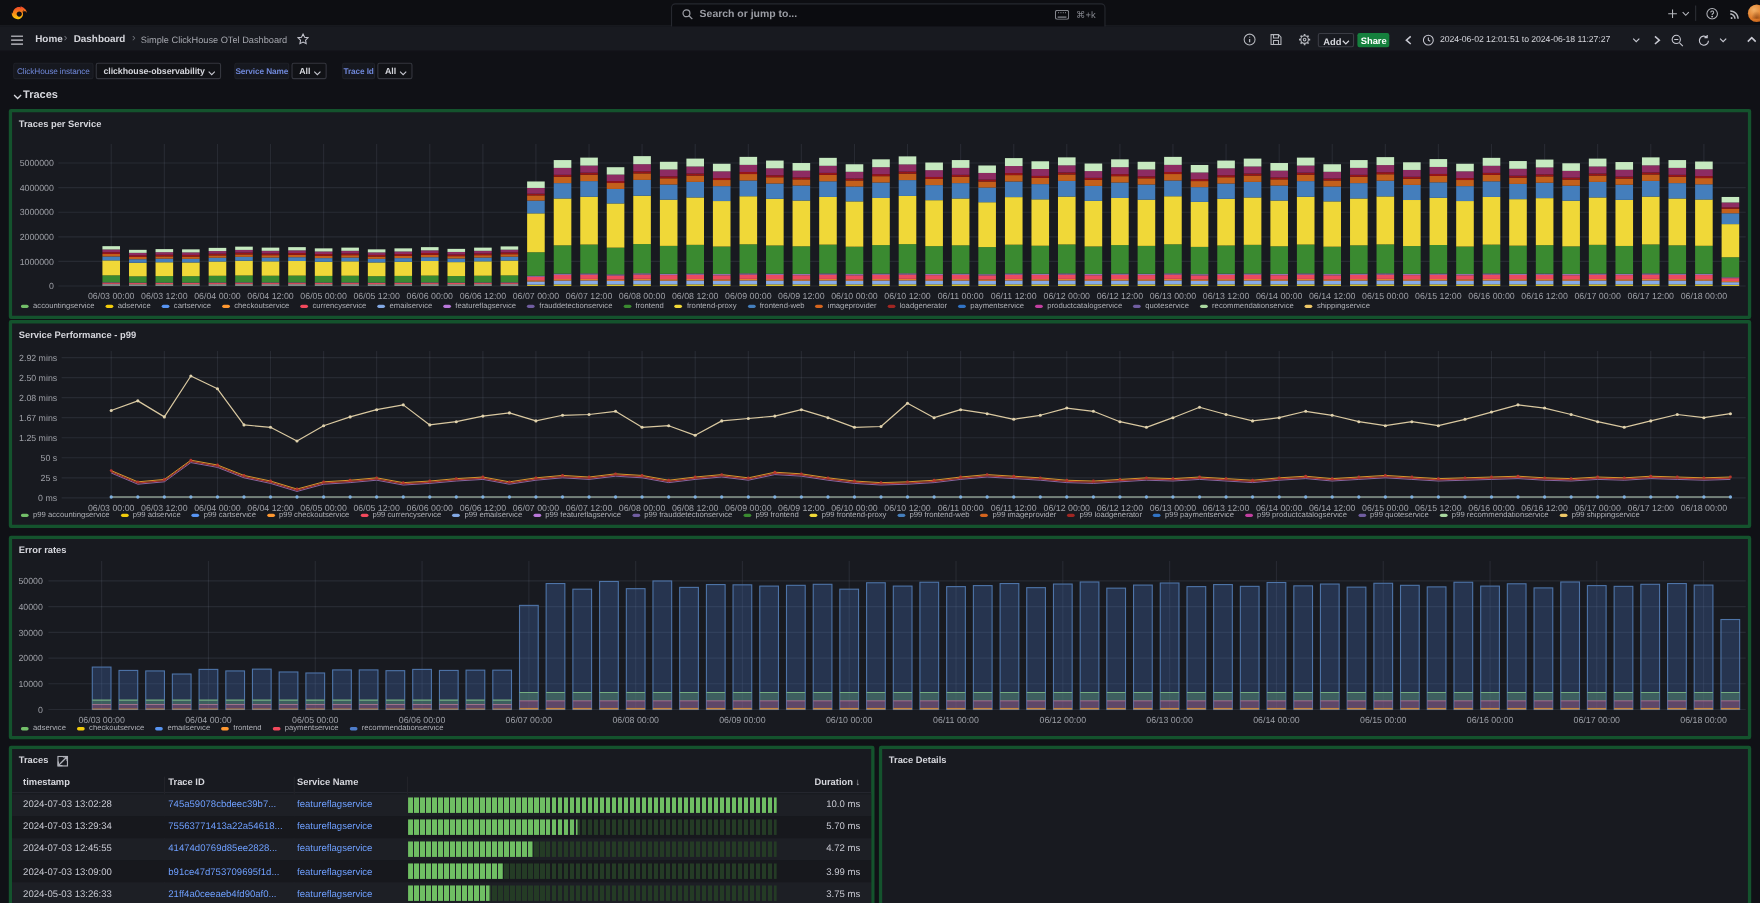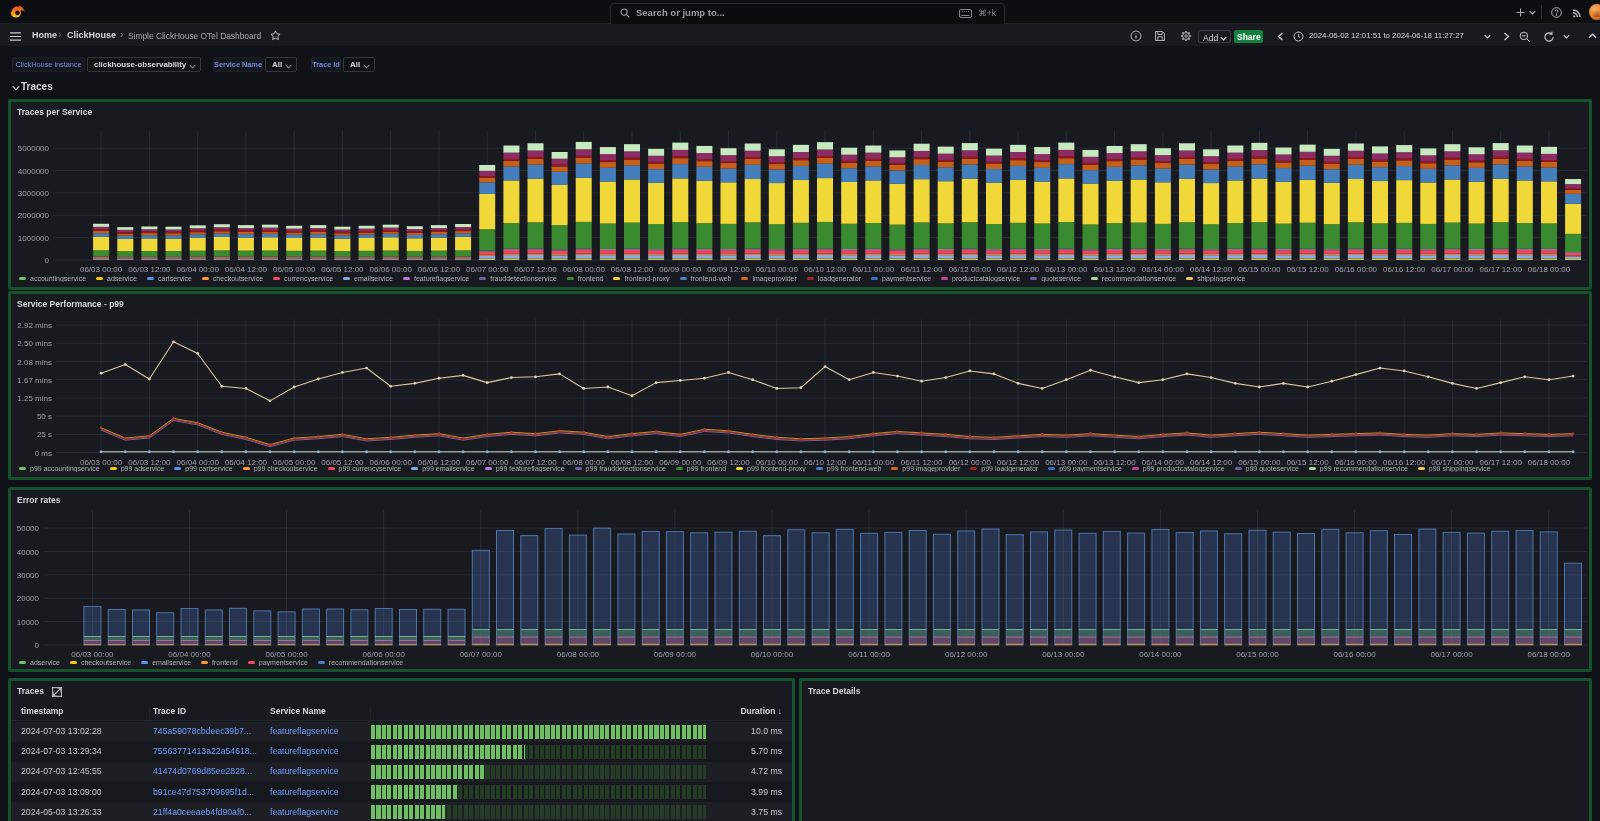--- a/index.html
+++ b/index.html
@@ -53,41 +53,41 @@
     <div style="position:absolute;left:1589px;top:4px;width:16px;height:16px;border-radius:50%;background:radial-gradient(circle at 35% 30%, #f2b066, #e07b28 55%, #a85016);overflow:hidden">
       <div style="position:absolute;left:3px;top:6px;width:10px;height:7px;background:radial-gradient(ellipse at 50% 100%, rgba(90,40,10,0.55), transparent 70%)"></div>
     </div>
   </div>
 <div style="position:absolute;left:0;top:24px;width:1600px;height:23px;background:#181a20;border-bottom:1px solid #101116">
     <svg width="11" height="9" viewBox="0 0 12 10" style="position:absolute;left:10px;top:7.5px" stroke="#cdced4" stroke-width="1.3">
       <path d="M0 1h12M0 5h12M0 9h12"></path>
     </svg>
     <span style="position:absolute;left:32px;top:6px;font-size:9px;font-weight:700;color:#d5d6dc">Home</span>
     <span class="sep" style="left:58px">›</span>
-    <span style="position:absolute;left:67px;top:6px;font-size:9px;font-weight:700;color:#d5d6dc">ClickHouse</span>
+    <span style="position:absolute;left:67px;top:6px;font-size:9px;font-weight:700;color:#d5d6dc">Dashboard</span>
     <span class="sep" style="left:120px">›</span>
     <span style="position:absolute;left:128px;top:6.5px;font-size:8.4px;color:#a6a8af">Simple ClickHouse OTel Dashboard</span>
     <svg width="11" height="11" viewBox="0 0 24 24" style="position:absolute;left:270px;top:6px" fill="none" stroke="#c7c8d1" stroke-width="2">
       <path d="M12 2l3.1 6.3 6.9 1-5 4.9 1.2 6.8L12 17.8 5.8 21l1.2-6.8-5-4.9 6.9-1z"></path>
     </svg>
     <svg width="12" height="12" viewBox="0 0 16 16" style="position:absolute;left:1130px;top:6px" fill="none" stroke="#b4b6bc" stroke-width="1.3">
       <circle cx="8" cy="8" r="6.6"></circle>
       <path d="M8 7.2v4M8 4.6v1" stroke-width="1.6"></path>
     </svg>
     <svg width="12" height="12" viewBox="0 0 16 16" style="position:absolute;left:1154px;top:6px" fill="none" stroke="#b4b6bc" stroke-width="1.3">
       <path d="M2 2h9l3 3v9H2z"></path>
       <path d="M5 2v4h6V2M5 14v-5h6v5"></path>
     </svg>
     <svg width="12" height="12" viewBox="0 0 16 16" style="position:absolute;left:1180px;top:6px" fill="none" stroke="#b4b6bc" stroke-width="1.3">
       <circle cx="8" cy="8" r="4.6"></circle>
       <circle cx="8" cy="8" r="1.6"></circle>
       <path d="M8 1.2v2.2M8 12.6v2.2M1.2 8h2.2M12.6 8h2.2M3.2 3.2l1.6 1.6M11.2 11.2l1.6 1.6M12.8 3.2l-1.6 1.6M4.8 11.2l-1.6 1.6" stroke-width="2"></path>
     </svg>
     <div style="position:absolute;left:1198px;top:6px;width:33px;height:13px;border:1px solid #3a3c44;border-radius:2px;background:#181a20">
-      <span style="position:absolute;left:4px;top:2px;font-size:8.5px;font-weight:400;color:#d5d6dc">Add</span>
+      <span style="position:absolute;left:4px;top:2px;font-size:8.5px;font-weight:700;color:#d5d6dc">Add</span>
       <svg width="7" height="5" viewBox="0 0 10 6" style="position:absolute;right:3px;top:4.5px" fill="none" stroke="#d5d6dc" stroke-width="1.6">
         <path d="M1 1l4 4 4-4"></path>
       </svg>
     </div>
     <div style="position:absolute;left:1234px;top:6px;width:29px;height:13px;border-radius:2px;background:#15803d">
       <span style="position:absolute;left:3px;top:2px;font-size:8.5px;font-weight:700;color:#fff">Share</span>
     </div>
     <svg width="7" height="9" viewBox="0 0 7 9" style="position:absolute;left:1277px;top:8px" fill="none" stroke="#c7c8d1" stroke-width="1.4">
       <path d="M5.5 1L1.5 4.5 5.5 8"></path>
     </svg>

